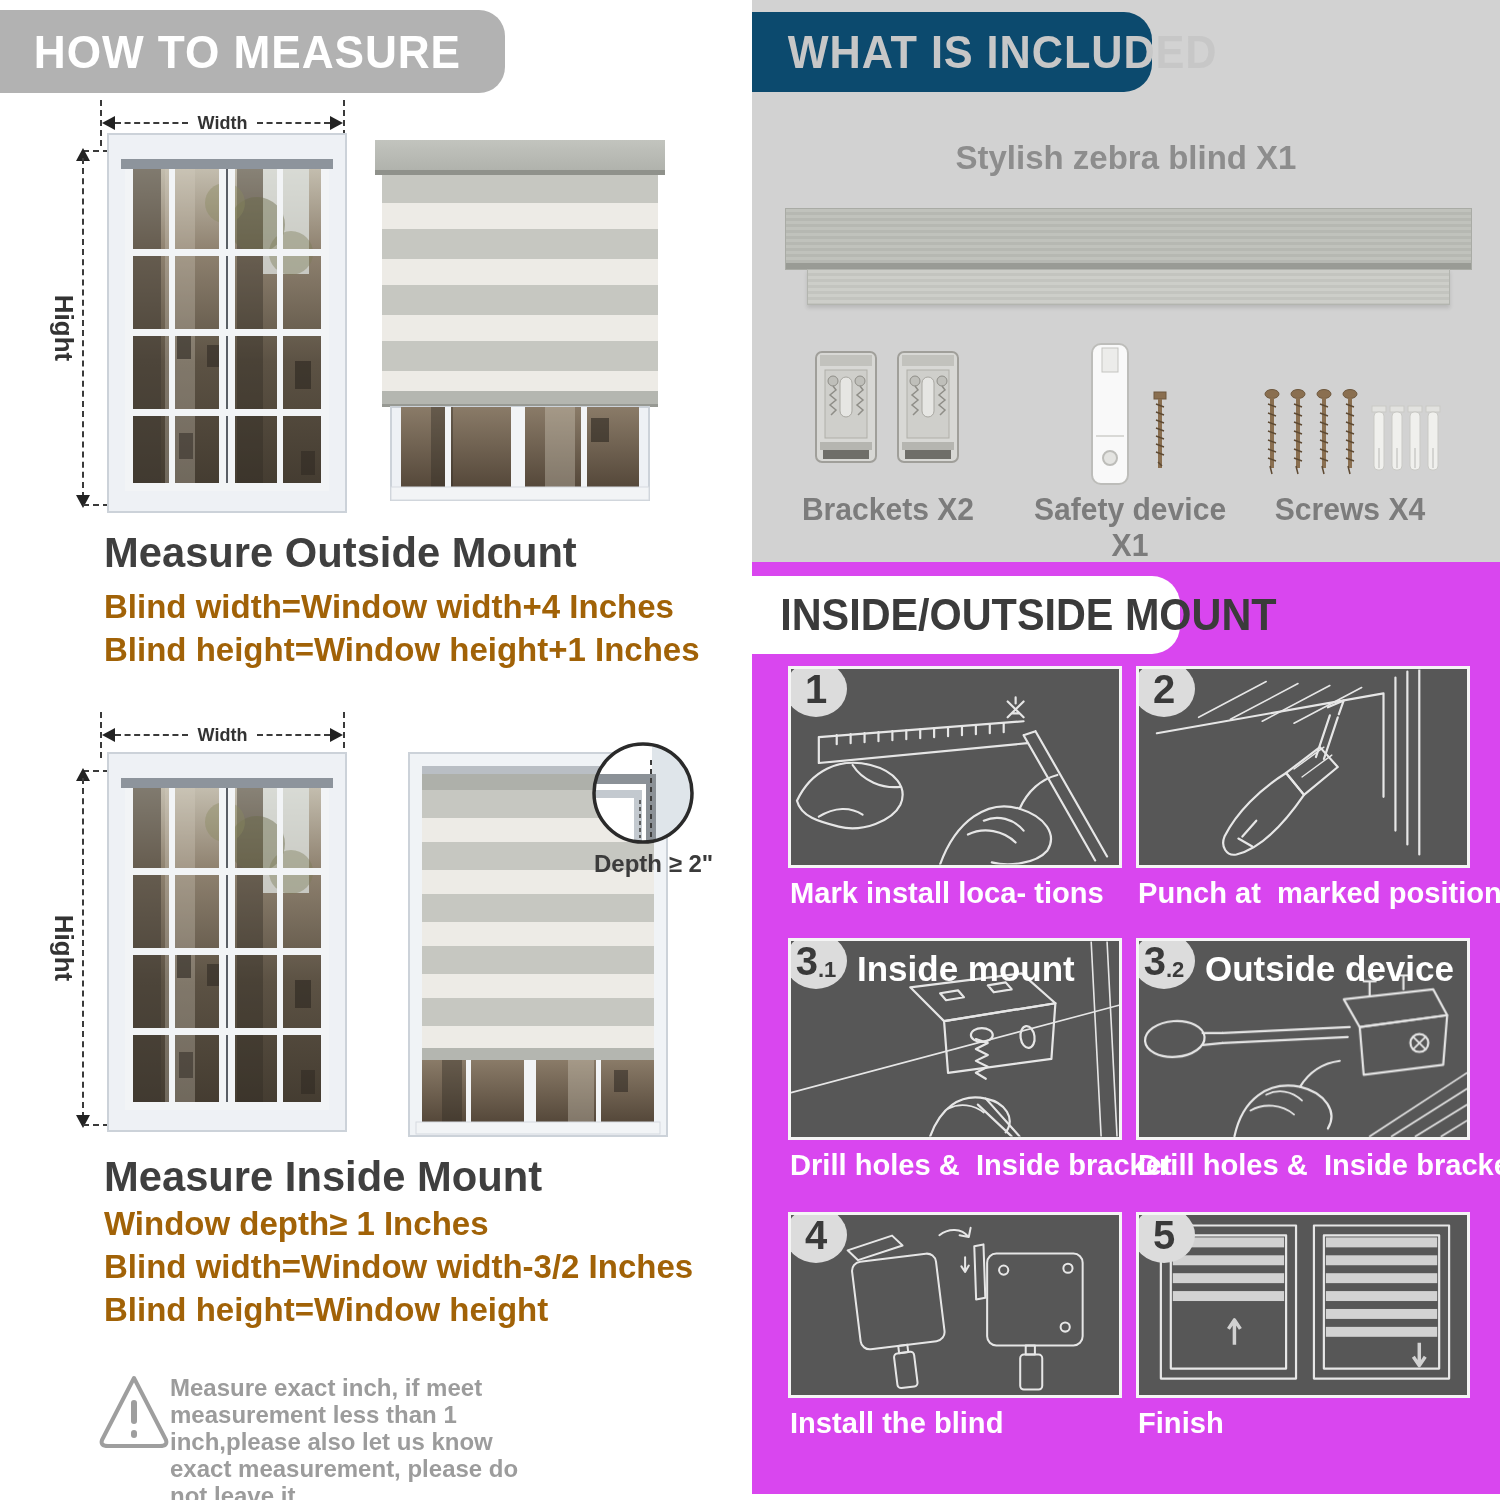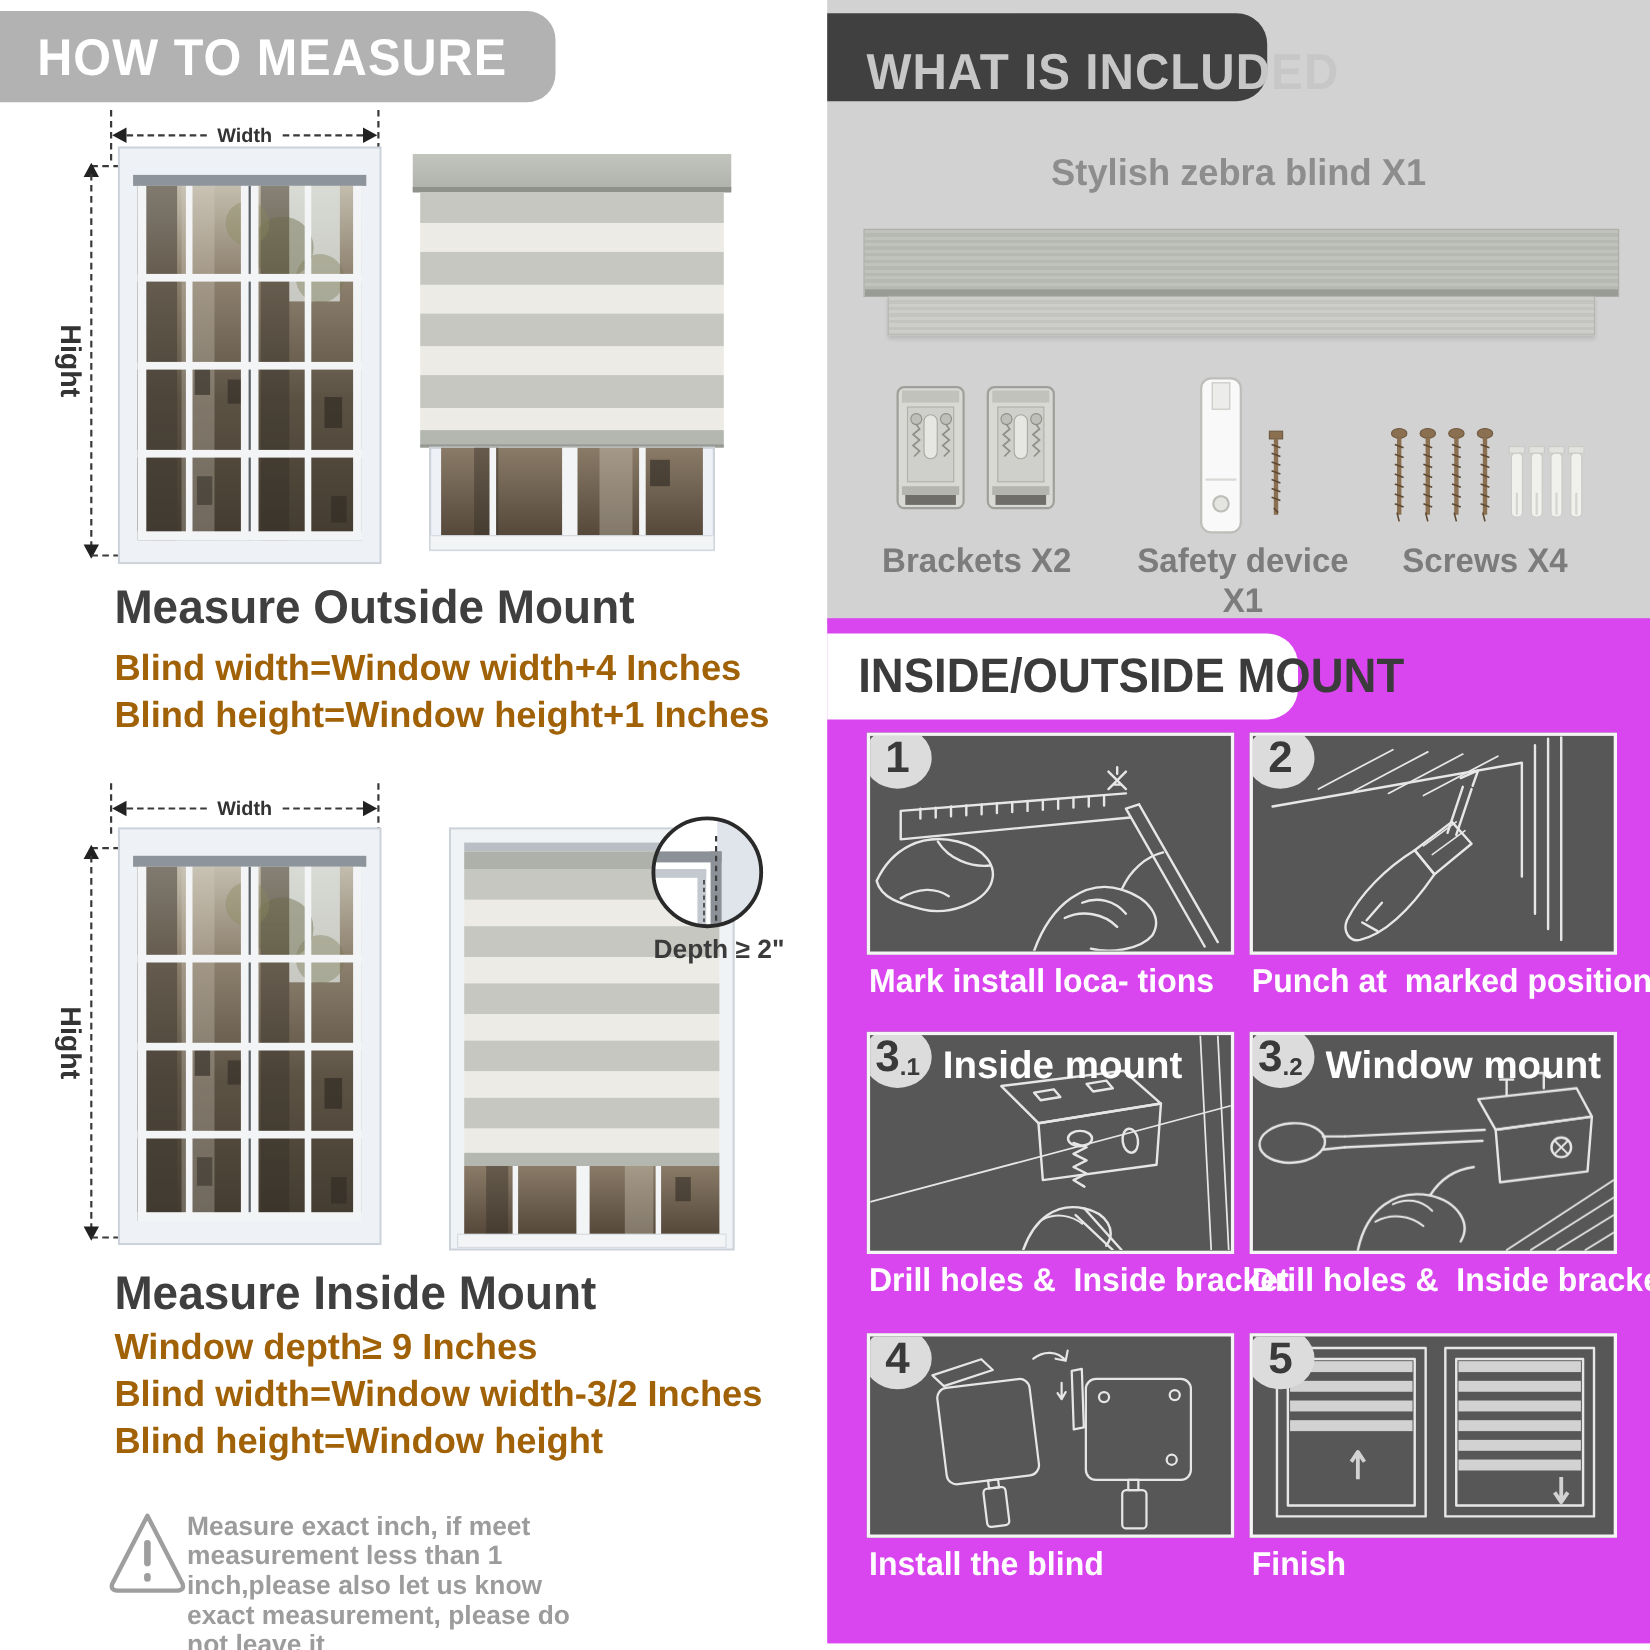--- a/index.html
+++ b/index.html
@@ -37,22 +37,22 @@
   .harrow .hlabel{position:absolute;left:-16px;top:50%;transform:translateY(-50%);
                   writing-mode:vertical-rl;color:#333;font-weight:bold;font-size:26px;background:#fff;padding:8px 0;}
 
   .warn-text{margin:0;color:#9c9c9c;font-weight:bold;font-size:24px;line-height:27px;width:385px;}
   .depth-label{color:#3b3b3b;font-weight:bold;font-size:24px;white-space:nowrap;}
 
   
   .panel-light{position:absolute;left:752px;top:0;width:748px;height:568px;background:#d2d2d2;}
   .panel-dark{position:absolute;left:752px;top:562px;width:860px;height:932px;background:#d946ef;}
 
-  .hdr-included{position:absolute;left:0;top:12px;width:400px;height:80px;background:#404040;
-                border-radius:0 28px 28px 0;display:flex;align-items:flex-end;}
+  .hdr-included{position:absolute;left:0;top:12px;width:400px;height:80px;background:#0c4a6e;
+                border-radius:0 28px 28px 0;display:flex;align-items:center;}
   .hdr-included span{color:#c7c7c7;font-weight:bold;font-size:46px;letter-spacing:1px;padding-left:38px;
                      transform:scaleX(.94);transform-origin:left center;white-space:nowrap;}
   .product-label{position:absolute;left:0;width:100%;top:138px;text-align:center;
                  color:#8d8d8d;font-weight:bold;font-size:34px;transform:scaleX(.97);}
   .rail-top{position:absolute;left:33px;top:208px;width:685px;height:60px;border:1px solid #a9aba5;
             background:repeating-linear-gradient(180deg,#c0c2bc 0 3px,#b6b8b2 3px 6px);
             box-shadow:inset 0 -6px 0 #999b95;}
   .rail-bot{position:absolute;left:55px;top:269px;width:641px;height:34px;border:1px solid #b3b5af;
             background:repeating-linear-gradient(180deg,#cdcec9 0 3px,#c3c4bf 3px 6px);
             box-shadow:0 3px 4px rgba(0,0,0,.12);}
@@ -425,21 +425,21 @@
       </svg>
     <svg class="abs" style="left:408px;top:752px;" width="260" height="385">
         <use href="#blindin"></use>
       </svg>
     <svg class="abs" style="left:588px;top:738px;" width="110" height="110">
         <use href="#magnif"></use>
       </svg>
     <span class="depth-label abs" style="left:594px;top:850px;">Depth ≥ 2"</span>
 
     <h2 class="title-dark abs" style="left:104px;top:1152px;">Measure Inside Mount</h2>
-    <p class="gline abs" style="left:104px;top:1205px;">Window depth≥ 9 Inches</p>
+    <p class="gline abs" style="left:104px;top:1205px;">Window depth≥ 1 Inches</p>
     <p class="gline abs" style="left:104px;top:1248px;">Blind width=Window width-3/2 Inches</p>
     <p class="gline abs" style="left:104px;top:1291px;">Blind height=Window height</p>
 
     <svg class="abs" style="left:96px;top:1372px;" width="76" height="80" viewBox="0 0 76 80">
       <path d="M38,6 L70,68 Q72,74 64,74 L12,74 Q4,74 6,68 Z" fill="none" stroke="#9e9e9e" stroke-width="4" stroke-linejoin="round"></path>
       <rect x="35" y="28" width="6" height="24" rx="3" fill="#9e9e9e"></rect>
       <rect x="35" y="58" width="6" height="8" rx="3" fill="#9e9e9e"></rect>
     </svg>
     <p class="warn-text abs" style="left:170px;top:1374px;">Measure exact inch, if meet measurement less than 1 inch,please also let us know exact measurement, please do not leave it</p>
   </section>
@@ -510,21 +510,21 @@
     <div class="caption" style="left:38px;top:586px;">Drill holes &amp;  Inside bracket</div>
 
     <div class="tile tall" style="left:384px;top:376px;">
       <svg width="328" height="196" viewBox="0 0 330 196">
           <use href="#t32"></use>
         </svg>
       <div class="badge">
         <span class="n">3</span>
           <span class="s">.2</span>
       </div>
-      <span class="tile-label">Window mount</span>
+      <span class="tile-label">Outside device</span>
     </div>
     <div class="caption" style="left:386px;top:586px;">Drill holes &amp;  Inside bracket</div>
 
     <div class="tile short" style="left:36px;top:650px;">
       <svg width="328" height="180" viewBox="0 0 330 196">
           <use href="#t4"></use>
         </svg>
       <div class="badge">
         <span class="n">4</span>
       </div>

